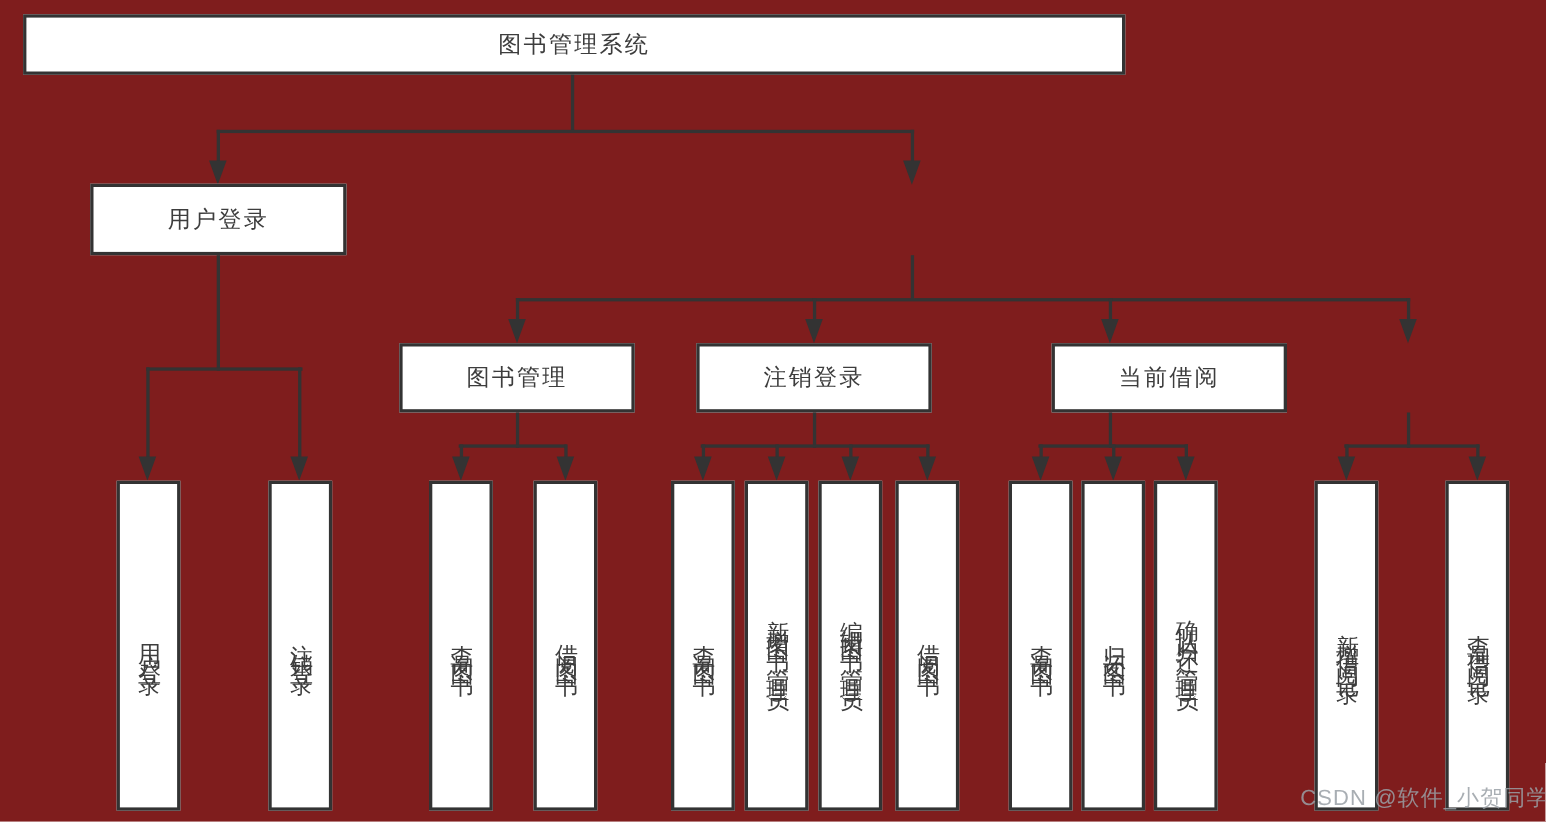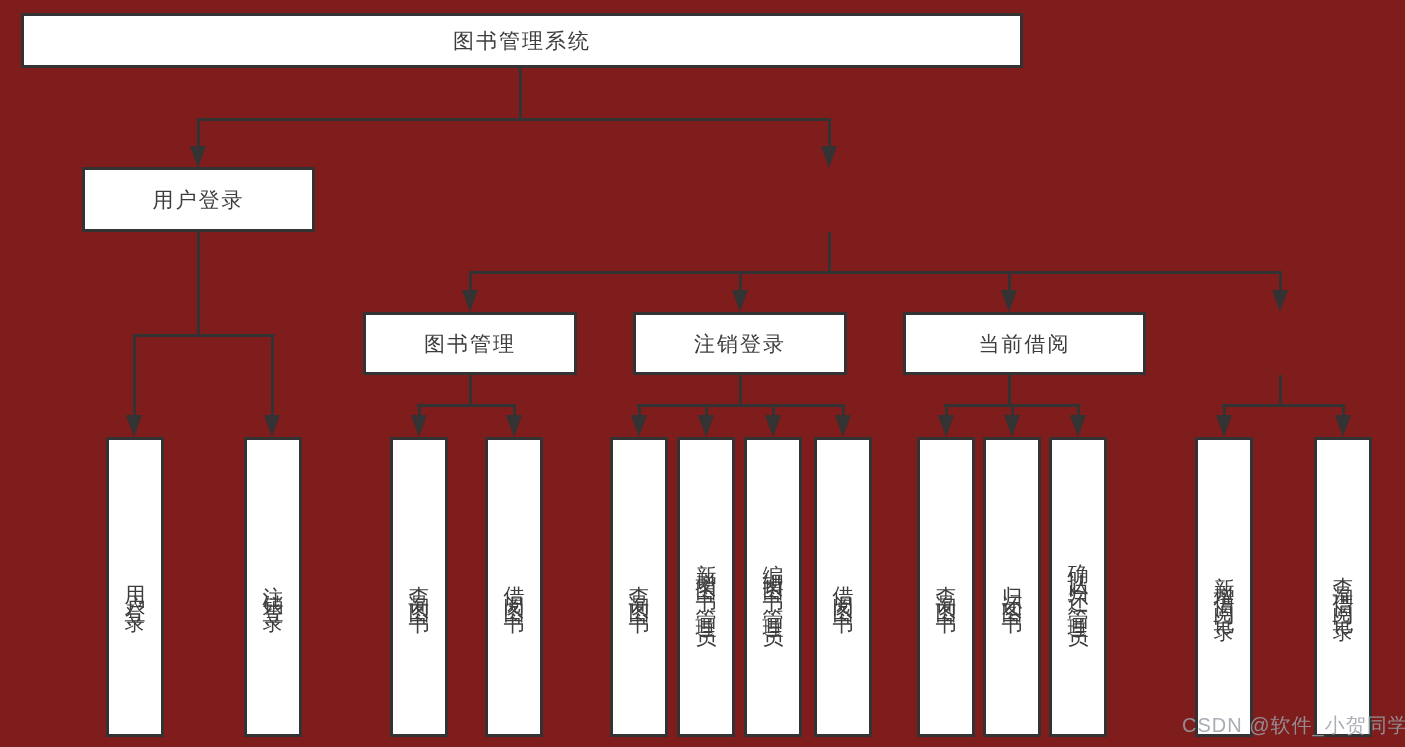--- a/index.html
+++ b/index.html
@@ -97,21 +97,21 @@
   <div class="arrow" style="left:1001px;top:290px;"></div>
   <div class="vline" style="left:1279px;top:271px;height:21px;"></div>
   <div class="arrow" style="left:1272px;top:290px;"></div>
 
   <div class="node" style="left:363px;top:312px;width:214px;height:63px;">
     <span class="lbl">图书管理</span>
   </div>
   <div class="node" style="left:633px;top:312px;width:214px;height:63px;">
     <span class="lbl">注销登录</span>
   </div>
-  <div class="node" style="left:903px;top:312px;width:243px;height:63px;">
+  <div class="node" style="left:956px;top:312px;width:214px;height:63px;">
     <span class="lbl">当前借阅</span>
   </div>
 
   <div class="vline" style="left:469px;top:375px;height:32px;"></div>
   <div class="hline" style="left:417px;top:404px;width:98px;"></div>
   <div class="vline" style="left:418px;top:404px;height:13px;"></div>
   <div class="arrow" style="left:411px;top:415px;"></div>
   <div class="vline" style="left:513px;top:404px;height:13px;"></div>
   <div class="arrow" style="left:506px;top:415px;"></div>
 

